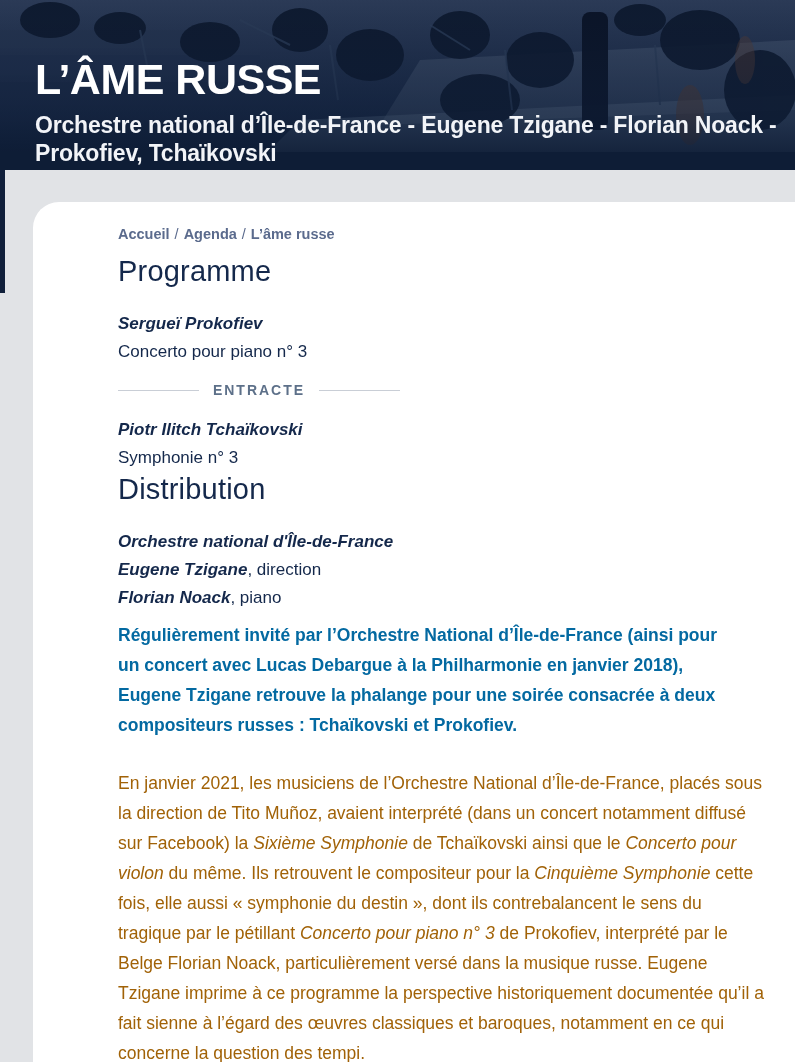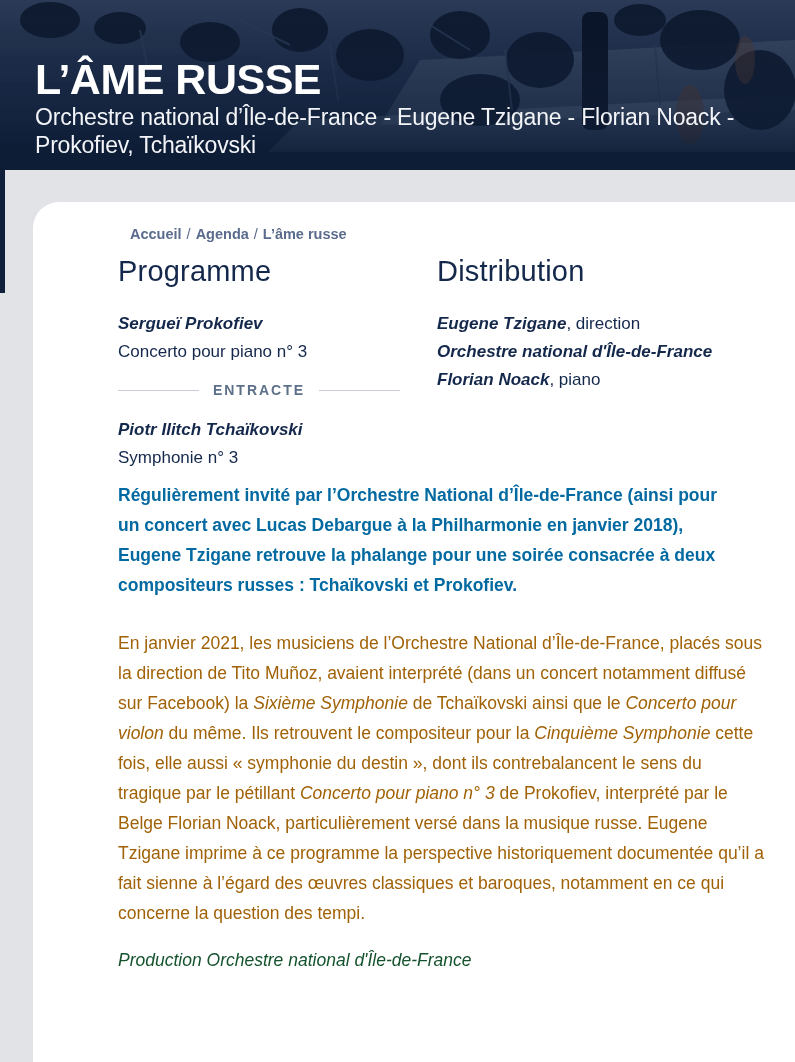--- a/index.html
+++ b/index.html
@@ -4,37 +4,37 @@
 <style>
   * { margin:0; padding:0; box-sizing:border-box; }
   html,body { width:795px; height:1062px; overflow:hidden;
     font-family:"Liberation Sans", sans-serif; background:#e1e3e6; }
 
   
   .header { position:relative; width:795px; height:170px; background:#101f38; overflow:hidden; }
   .header svg.bg { position:absolute; inset:0; width:100%; height:100%; }
   .header-text { position:absolute; left:35px; top:56px; z-index:2; }
   .event-title { color:#ffffff; font-size:43px; font-weight:700; letter-spacing:-0.5px; line-height:1.1; }
-  .event-subtitle { color:#f2f4f8; font-size:23px; font-weight:400;
+  .event-subtitle { margin-top:8px; color:#f2f4f8; font-size:23px; font-weight:700;
     line-height:28px; max-width:748px; letter-spacing:-0.2px; }
 
   
   .page { position:relative; width:795px; height:892px; background:#e1e3e6; }
   .left-accent { position:absolute; left:0; top:0; width:5px; height:123px; background:#101f3a; }
   .card { position:absolute; left:33px; top:32px; right:0; bottom:0; background:#ffffff;
     border-top-left-radius:26px; padding:24px 35px 40px 85px; }
 
-  .breadcrumb { font-size:14.5px; color:#5b6b8d; font-weight:600;margin-left:12px; }
+  .breadcrumb { font-size:14.5px; color:#5b6b8d; font-weight:600; }
   .breadcrumb a { color:#5b6b8d; text-decoration:none; }
   .breadcrumb .sep { margin:0 5px; font-weight:400; }
 
   .info-bar { margin-top:16px; font-size:15.5px; font-weight:700; color:#14284b; }
   .info-bar .dot { margin:0 9px; font-size:12px; vertical-align:1px; }
 
-  .columns { display:flex; margin-top:12px; }
+  .columns { display:flex; margin-top:12px;flex-direction:column; }
   .col-left { width:319px; flex:none; }
   .col-right { flex:1; min-width:0; max-width:305px; }
 
   .col-heading { font-size:29px; font-weight:300; color:#14284b; line-height:34px; letter-spacing:0.2px; }
   .works, .entries { margin-top:22px; }
   .work-line, .entry-line { font-size:17px; line-height:28px; color:#14284b; }
   .bold { font-weight:700;font-style:italic; }
 
   .interlude { display:flex; align-items:center; width:282px; margin:16px 0 18px 0; }
   .interlude .rule { flex:1; height:1px; background:#c9ced6; }
@@ -131,22 +131,22 @@
             <span class="rule"></span>
           </div>
           <div class="work-line bold">Piotr Ilitch Tchaïkovski</div>
           <div class="work-line">Symphonie n° 3</div>
         </div>
       </div>
 
       <div class="col-right">
         <h2 class="col-heading">Distribution</h2>
         <div class="entries">
+          <div class="entry-line"><span class="bold">Orchestre national d'Île-de-France</span><span></span></div>
           <div class="entry-line"><span class="bold">Eugene Tzigane</span><span>, direction</span></div>
-          <div class="entry-line"><span class="bold">Orchestre national d'Île-de-France</span><span></span></div>
           <div class="entry-line"><span class="bold">Florian Noack</span><span>, piano</span></div>
         </div>
       </div>
 
     </div>
 
     <p class="intro">Régulièrement invité par l’Orchestre National d’Île-de-France (ainsi pour un concert avec Lucas Debargue à la Philharmonie en janvier 2018), Eugene Tzigane retrouve la phalange pour une soirée consacrée à deux compositeurs russes : Tchaïkovski et Prokofiev.</p>
 
     <p class="body-text"><span>En janvier 2021, les musiciens de l’Orchestre National d’Île-de-France, placés sous la direction de Tito Muñoz, avaient interprété (dans un concert notamment diffusé sur Facebook) la </span><span class="it">Sixième Symphonie</span><span> de Tchaïkovski ainsi que le </span><span class="it">Concerto pour violon</span><span> du même. Ils retrouvent le compositeur pour la </span><span class="it">Cinquième Symphonie</span><span> cette fois, elle aussi « symphonie du destin », dont ils contrebalancent le sens du tragique par le pétillant </span><span class="it">Concerto pour piano n° 3</span><span> de Prokofiev, interprété par le Belge Florian Noack, particulièrement versé dans la musique russe. Eugene Tzigane imprime à ce programme la perspective historiquement documentée qu’il a fait sienne à l’égard des œuvres classiques et baroques, notamment en ce qui concerne la question des tempi.</span></p>
 

